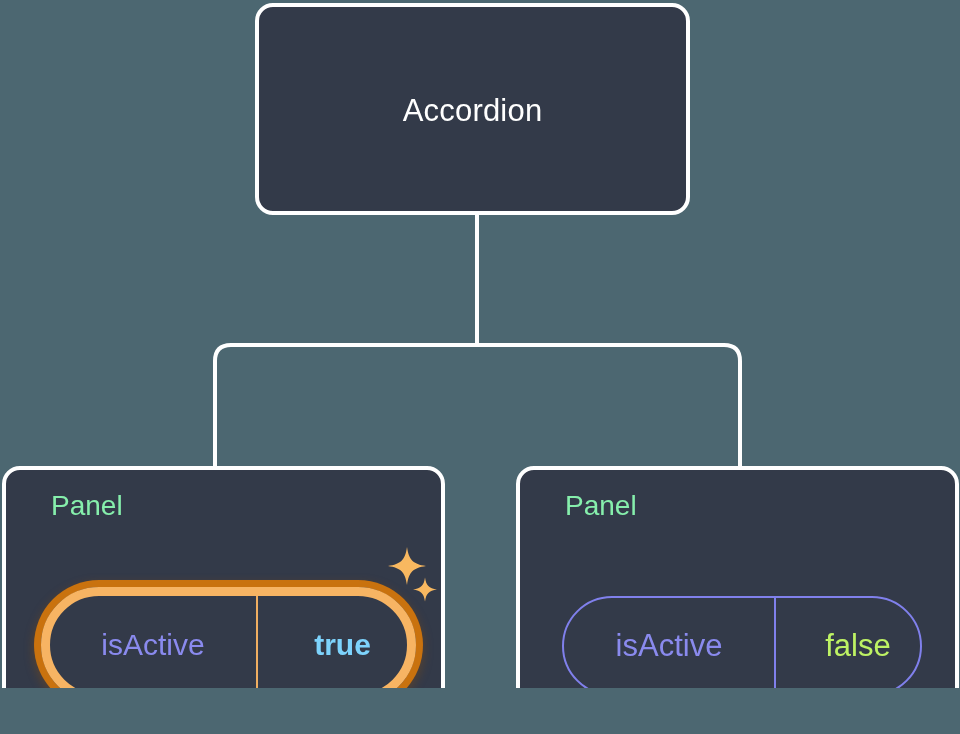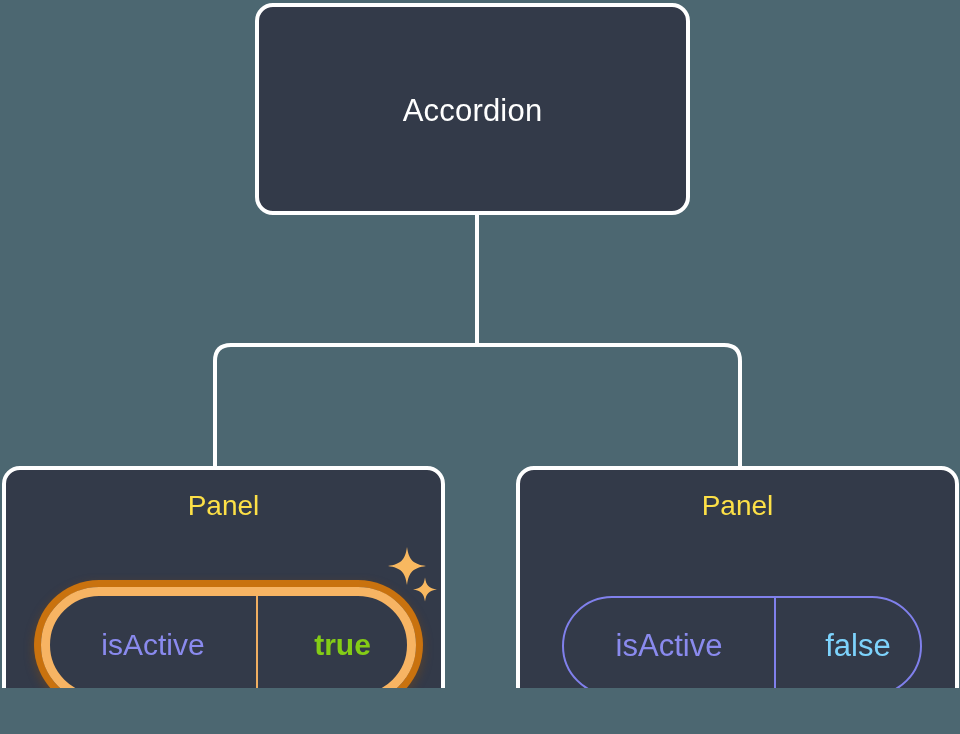--- a/index.html
+++ b/index.html
@@ -63,24 +63,25 @@
     top: 466px;
   }
   #node-panel-left  { left: 2px; }
   #node-panel-right { left: 516px; }
 
   .panel-node .node-title {
     position: absolute;
     left: 0;
     right: 0;
     top: 22px;
-    text-align: center;
-    color: #fde047;
+    text-align: left;
+    color: #86efac;
     font-size: 28px;
     line-height: 1;
+    padding-left: 45px;
   }
 
   
   .prop-pill {
     position: absolute;
     box-sizing: border-box;
     display: flex;
     align-items: stretch;
     border-radius: 999px;
     overflow: visible;
@@ -109,21 +110,21 @@
     border: 2px solid #8080ec;
   }
   .prop-pill.plain .prop-key {
     width: 212px;
     border-right: 2px solid #8080ec;
     color: #8a8aee;
     font-size: 31px;
     font-weight: 400;
   }
   .prop-pill.plain .prop-val {
-    color: #7dd3fc;
+    color: #bef264;
     font-size: 31px;
     font-weight: 400;
   }
 
   
   .prop-pill.highlight {
     left: 35px;
     top: 117px;
     width: 375px;
     height: 116px;
@@ -133,21 +134,21 @@
       0 4px 10px 8px rgba(150, 80, 6, 0.35);
   }
   .prop-pill.highlight .prop-key {
     width: 208px;
     border-right: 2px solid #f0ae61;
     color: #8a8aee;
     font-size: 30px;
     font-weight: 400;
   }
   .prop-pill.highlight .prop-val {
-    color: #84cc16;
+    color: #7dd3fc;
     font-size: 30px;
     font-weight: 700;
   }
 
   
   .sparkle {
     position: absolute;
     z-index: 4;
     pointer-events: none;
   }

